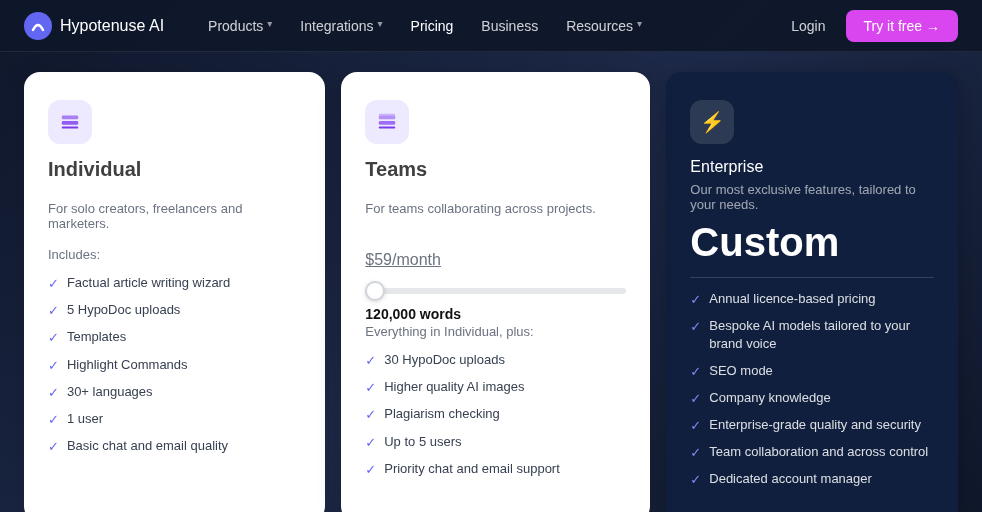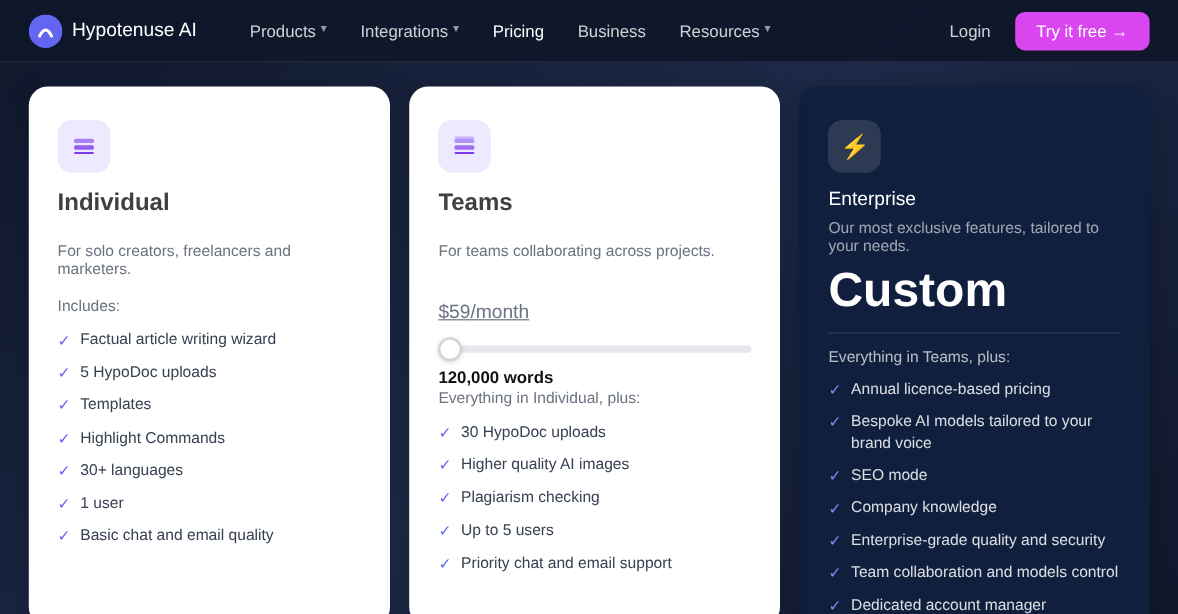--- a/index.html
+++ b/index.html
@@ -368,21 +368,20 @@
   </div>
 
   <div class="enterprise-card">
     <div class="card-icon">
       <span class="bolt-icon">⚡</span>
     </div>
     <div class="plan-name">Enterprise</div>
     <div class="plan-desc">Our most exclusive features, tailored to your needs.</div>
     <div class="enterprise-price">Custom</div>
     <hr class="enterprise-divider">
-    <div class="includes">Everything in Teams, plus:</div>
     <ul class="feature-list">
       <li>
           <span class="check">✓</span>
           <span>Annual licence-based pricing</span>
         </li>
       <li>
           <span class="check">✓</span>
           <span>Bespoke AI models tailored to your brand voice</span>
         </li>
       <li>
@@ -392,21 +391,21 @@
       <li>
           <span class="check">✓</span>
           <span>Company knowledge</span>
         </li>
       <li>
           <span class="check">✓</span>
           <span>Enterprise-grade quality and security</span>
         </li>
       <li>
           <span class="check">✓</span>
-          <span>Team collaboration and models control</span>
+          <span>Team collaboration and across control</span>
         </li>
       <li>
           <span class="check">✓</span>
           <span>Dedicated account manager</span>
         </li>
     </ul>
   </div>
 
 </div>
 

